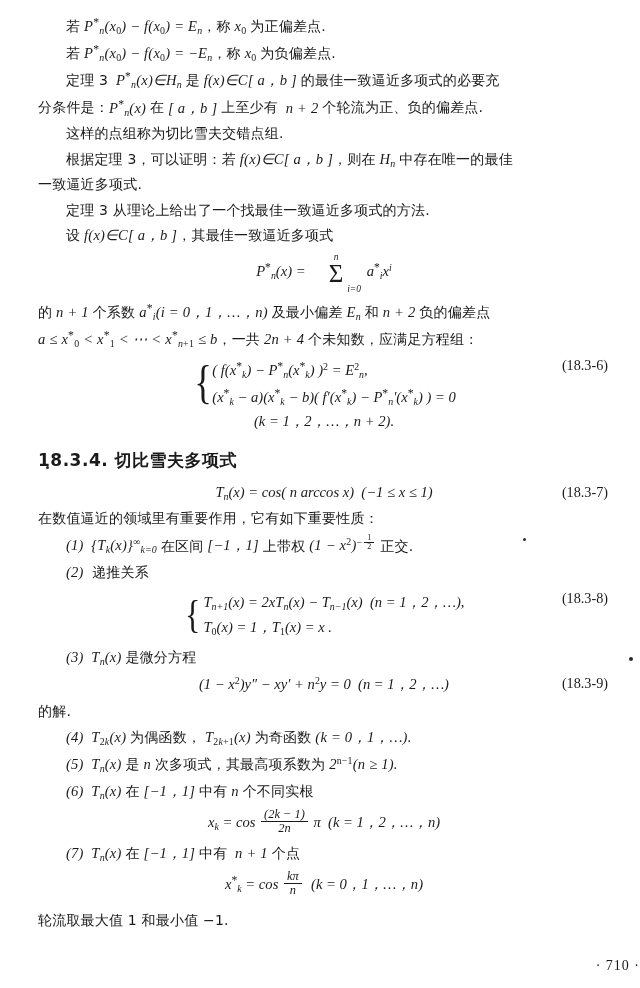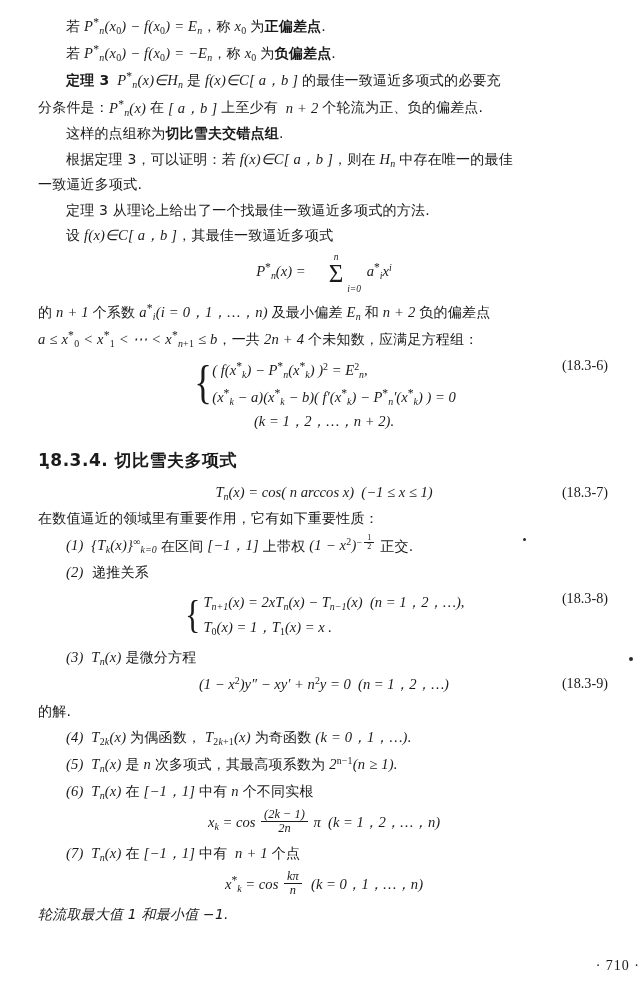--- a/index.html
+++ b/index.html
@@ -65,21 +65,21 @@
   .eqbody { text-align: center; }
 
   h2.section {
     font-family: "DejaVu Sans", sans-serif;
     font-size: 17px;
     font-weight: bold;
     margin: 18px 0 12px 0;
     letter-spacing: 0.5px;
   }
 
-  .bold-cn { font-family: "DejaVu Sans", sans-serif; font-weight: bold; }
+  .bold-cn { font-family: "DejaVu Sans", sans-serif; font-weight: normal; }
 
   
   .sigma-wrap {
     display: inline-block;
     vertical-align: middle;
     text-align: center;
     line-height: 1;
     margin: 0 2px;
     position: relative;
     top: 1px;
@@ -330,21 +330,21 @@
       <div class="eqbody">
         <span class="m">x<span class="star">*</span><span class="sub">k</span> = cos</span>
         <span class="frac">
           <span class="num"><span class="m">kπ</span></span>
           <span class="den"><span class="m">n</span></span>
         </span>
         <span class="m">&nbsp;(k = 0，1，…，n)</span>
       </div>
     </div>
 
-    <p class="noindent" style="margin-top:6px;font-style:italic;">
+    <p class="noindent" style="margin-top:12px;">
       <span class="cn">轮流取最大值 1 和最小值 −1.</span>
     </p>
 
   </div>
 
   <div class="pagenum">· 710 ·</div>
 
   <span class="speck" style="left:46px; top:466px; width:3px; height:3px;"></span>
   <span class="speck" style="left:629px; top:657px; width:4px; height:4px;"></span>
   <span class="speck" style="left:523px; top:538px; width:3px; height:3px;"></span>

